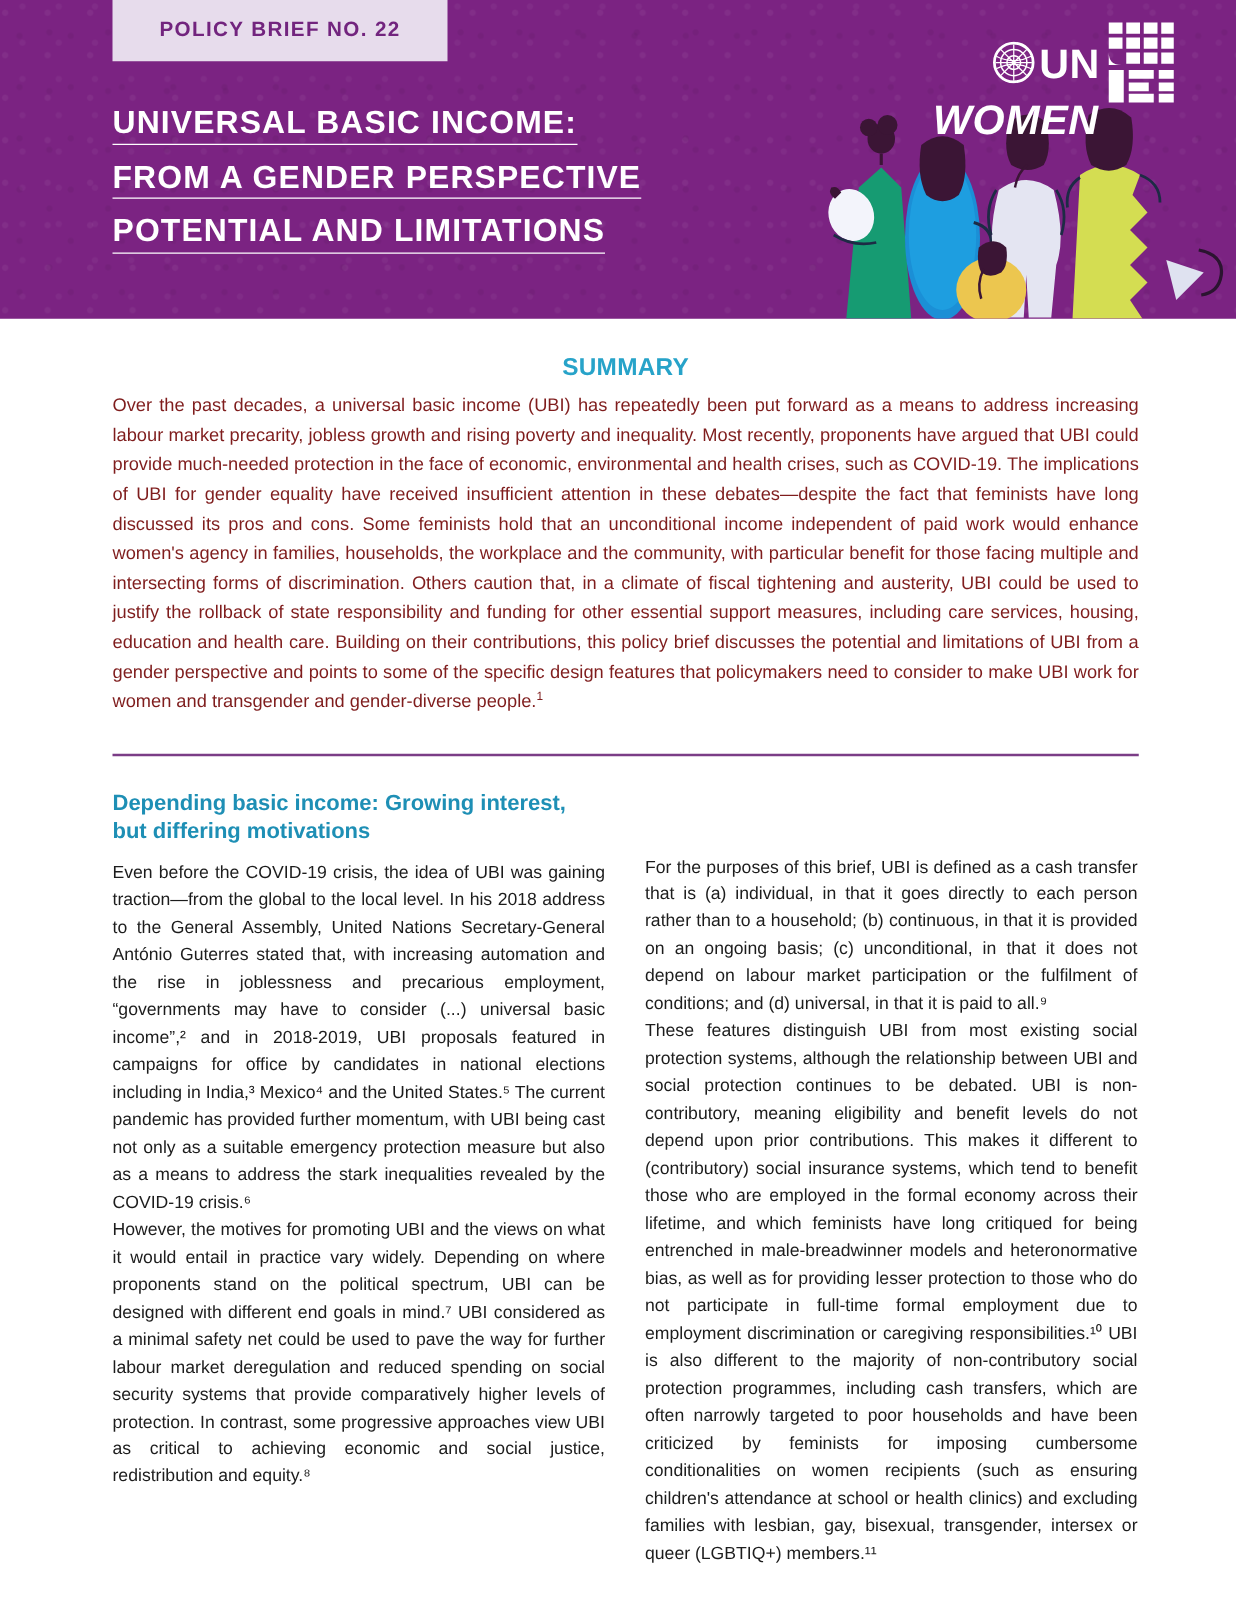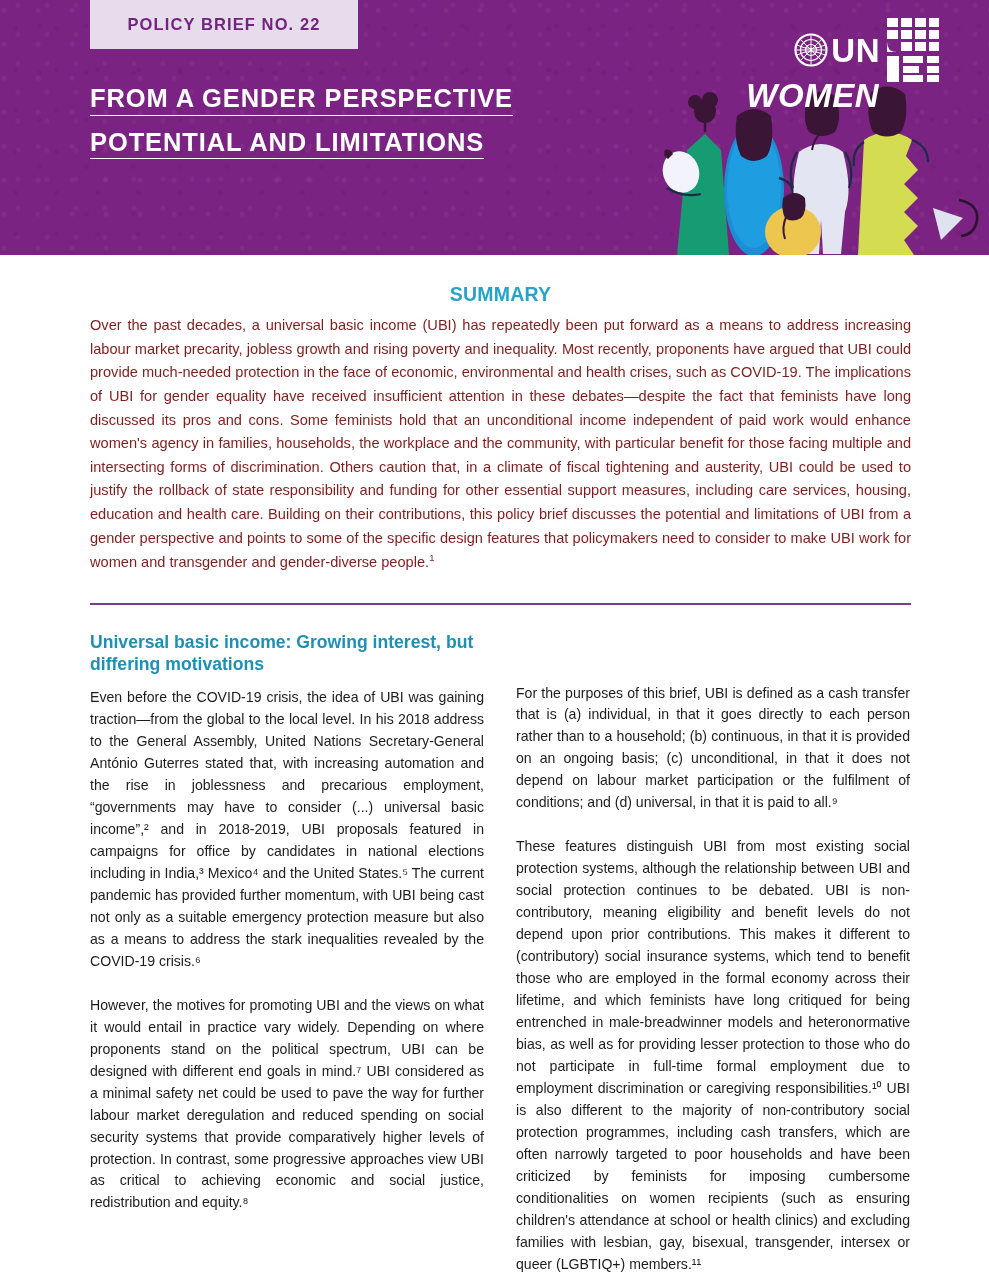--- a/index.html
+++ b/index.html
@@ -160,21 +160,21 @@
     font-weight: bold;
     line-height: 1.26;
     margin-bottom: 12px;
   }
 
   .para {
     color: #1c1c1c;
     font-size: 14.1px;
     line-height: 1.56;
     text-align: justify;
-    margin-bottom: 22px;
+    margin-bottom: 0;
   }
   .para:last-child { margin-bottom: 0; }
   .spacer-head { height: 52px; }
 </style>
 </head>
 <body>
 
 <div class="page">
 
   <div class="header">
@@ -262,38 +262,39 @@
             </g>
           </svg>
         </span>
       </div>
       <div class="logo-row2" style="margin-right:62px;font-style:italic;">
         <span class="logo-women">WOMEN</span>
       </div>
     </div>
 
     <div class="title-block">
+      <div><span class="title-line">UNIVERSAL BASIC INCOME:</span></div>
       <div><span class="title-line">FROM A GENDER PERSPECTIVE</span></div>
       <div><span class="title-line">POTENTIAL AND LIMITATIONS</span></div>
     </div>
   </div>
 
   <div class="content">
 
     <div class="summary">
       <div class="summary-heading">SUMMARY</div>
       <div class="summary-text"><span>Over the past decades, a universal basic income (UBI) has repeatedly been put forward as a means to address increasing labour market precarity, jobless growth and rising poverty and inequality. Most recently, proponents have argued that UBI could provide much-needed protection in the face of economic, environmental and health crises, such as COVID-19. The implications of UBI for gender equality have received insufficient attention in these debates—despite the fact that feminists have long discussed its pros and cons. Some feminists hold that an unconditional income independent of paid work would enhance women's agency in families, households, the workplace and the community, with particular benefit for those facing multiple and intersecting forms of discrimination. Others caution that, in a climate of fiscal tightening and austerity, UBI could be used to justify the rollback of state responsibility and funding for other essential support measures, including care services, housing, education and health care. Building on their contributions, this policy brief discusses the potential and limitations of UBI from a gender perspective and points to some of the specific design features that policymakers need to consider to make UBI work for women and transgender and gender-diverse people.</span><sup class="sup">1</sup></div>
     </div>
 
     <div class="divider"></div>
 
     <div class="columns">
 
       <div class="col">
-        <div class="col-heading">Universal basic income: Growing interest, but differing motivations</div>
+        <div class="col-heading">Depending basic income: Growing interest, but differing motivations</div>
         <p class="para">Even before the COVID-19 crisis, the idea of UBI was gaining traction—from the global to the local level. In his 2018 address to the General Assembly, United Nations Secretary-General António Guterres stated that, with increasing automation and the rise in joblessness and precarious employment, “governments may have to consider (...) universal basic income”,² and in 2018-2019, UBI proposals featured in campaigns for office by candidates in national elections including in India,³ Mexico⁴ and the United States.⁵ The current pandemic has provided further momentum, with UBI being cast not only as a suitable emergency protection measure but also as a means to address the stark inequalities revealed by the COVID-19 crisis.⁶</p>
         <p class="para">However, the motives for promoting UBI and the views on what it would entail in practice vary widely. Depending on where proponents stand on the political spectrum, UBI can be designed with different end goals in mind.⁷ UBI considered as a minimal safety net could be used to pave the way for further labour market deregulation and reduced spending on social security systems that provide comparatively higher levels of protection.  In contrast, some progressive approaches view UBI as critical to achieving economic and social justice, redistribution and equity.⁸</p>
       </div>
 
       <div class="col">
         <div class="spacer-head"></div>
         <p class="para">For the purposes of this brief, UBI is defined as a cash transfer that is (a) individual, in that it goes directly to each person rather than to a household; (b) continuous, in that it is provided on an ongoing basis; (c) unconditional, in that it does not depend on labour market participation or the fulfilment of conditions; and (d) universal, in that it is paid to all.⁹</p>
         <p class="para">These features distinguish UBI from most existing social protection systems, although the relationship between UBI and social protection continues to be debated. UBI is non-contributory, meaning eligibility and benefit levels do not depend upon prior contributions. This makes it different to (contributory) social insurance systems, which tend to benefit those who are employed in the formal economy across their lifetime, and which feminists have long critiqued for being entrenched in male-breadwinner models and heteronormative bias, as well as for providing lesser protection to those who do not participate in full-time formal employment due to employment discrimination or caregiving responsibilities.¹⁰ UBI is also different to the majority of non-contributory social protection programmes, including cash transfers, which are often narrowly targeted to poor households and have been criticized by feminists for imposing cumbersome conditionalities on women recipients (such as ensuring children's attendance at school or health clinics) and excluding families with lesbian, gay, bisexual, transgender, intersex or queer (LGBTIQ+) members.¹¹</p>
       </div>
 

